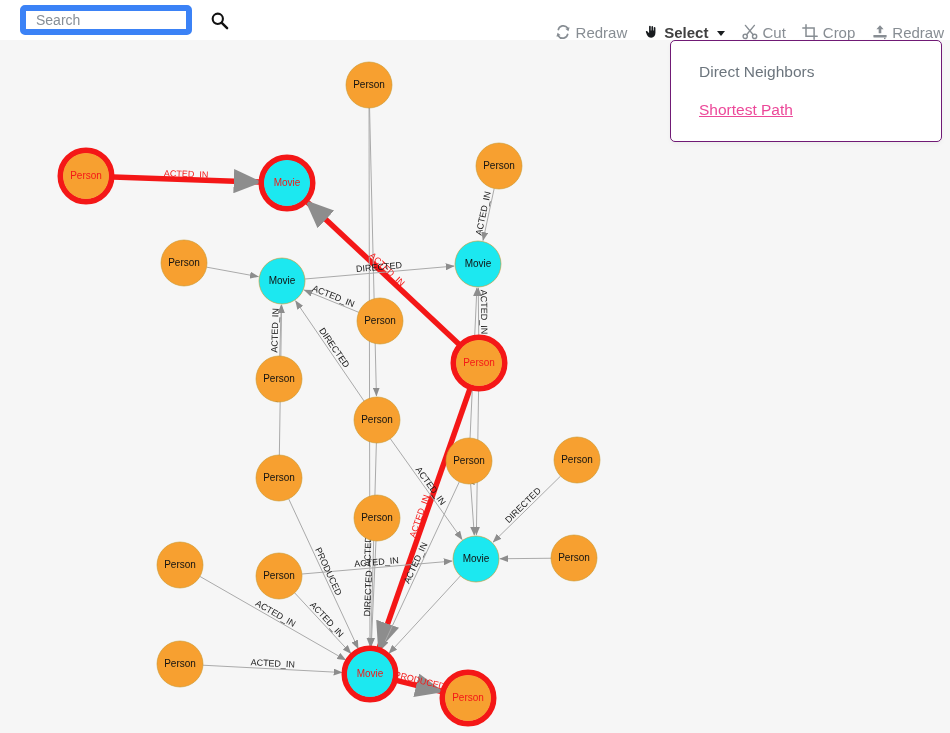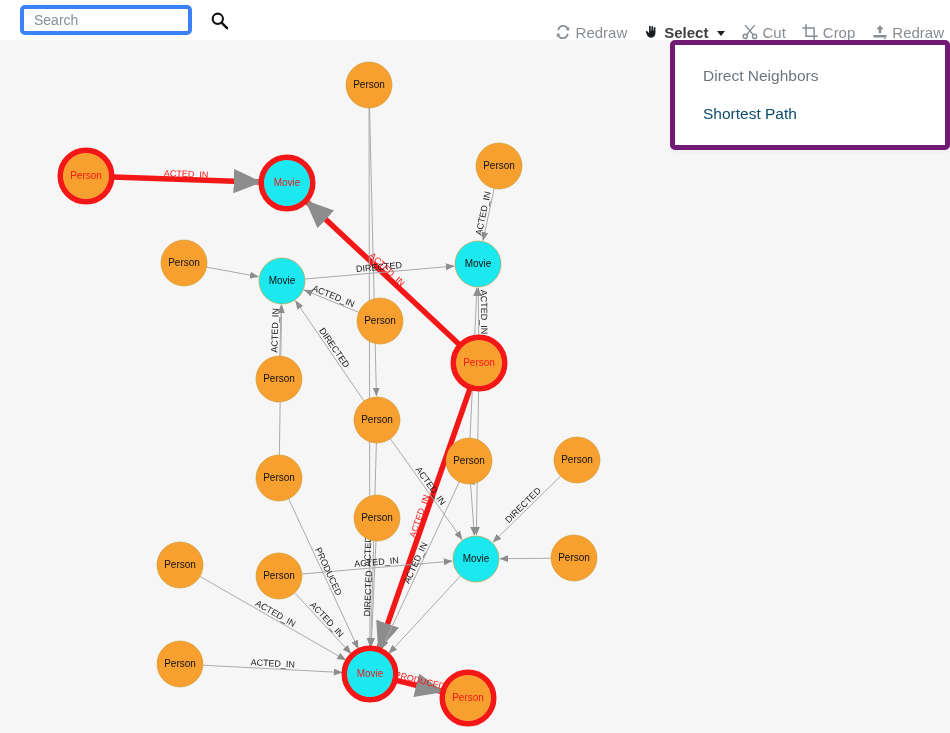--- a/index.html
+++ b/index.html
@@ -14,21 +14,21 @@
   #topbar{
     position:absolute;left:0;top:0;width:950px;height:40px;
     background:#ffffff;
     display:flex;align-items:center;
     z-index:30;
   }
   #search-input{
     margin-left:20px;
     width:172px;height:30px;
     box-sizing:border-box;
-    border:4px solid #3b82f6;border-radius:5px;
+    border:6px solid #3b82f6;border-radius:5px;
     padding:0 10px;
     font-size:14px;color:#212529;
     font-family:"Liberation Sans", sans-serif;
     background:#fff;
     outline:none;
   }
   #search-input::placeholder{color:#868e96;}
   #search-icon-btn{
     margin-left:16px;
     width:22px;height:22px;
@@ -59,34 +59,34 @@
     border-right:4.5px solid transparent;
     border-top:5px solid #1a1d20;
     margin-left:5px;margin-top:2px;
   }
   
   #select-menu{
     position:absolute;
     left:670px;top:40px;
     width:268px;
     background:#ffffff;
-    border:5px solid #701a75;
+    border:1px solid #701a75;
     border-radius:5px;
     box-shadow:0 2px 4px rgba(0,0,0,.04);
     padding:12px 2px 12px 0;
     z-index:40;
   }
   .menu-item{
     padding:10px 28px;
     font-size:15.5px;
     color:#6c757d;
     cursor:pointer;
     white-space:nowrap;
   }
-  .menu-item.hl{color:#0c4a6e;}
+  .menu-item.hl{color:#ec4899;text-decoration:underline;}
   
   #canvas{
     position:absolute;left:0;top:40px;
     width:950px;height:693px;
     background:#f6f6f6;
     overflow:hidden;
   }
   #graph-svg{position:absolute;left:0;top:0;}
 </style>
 </head>

